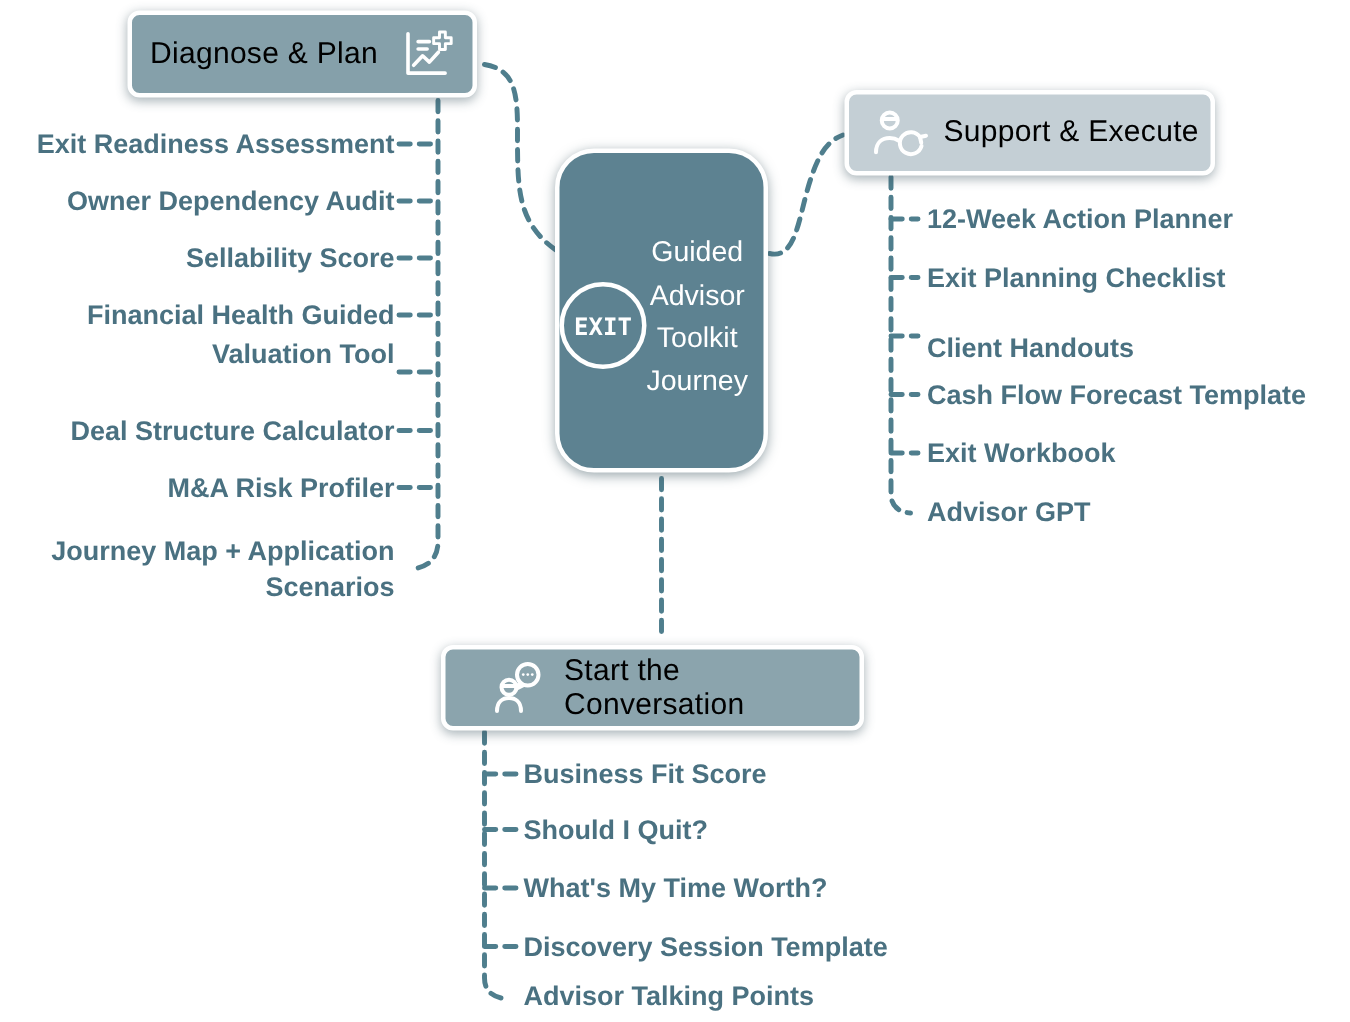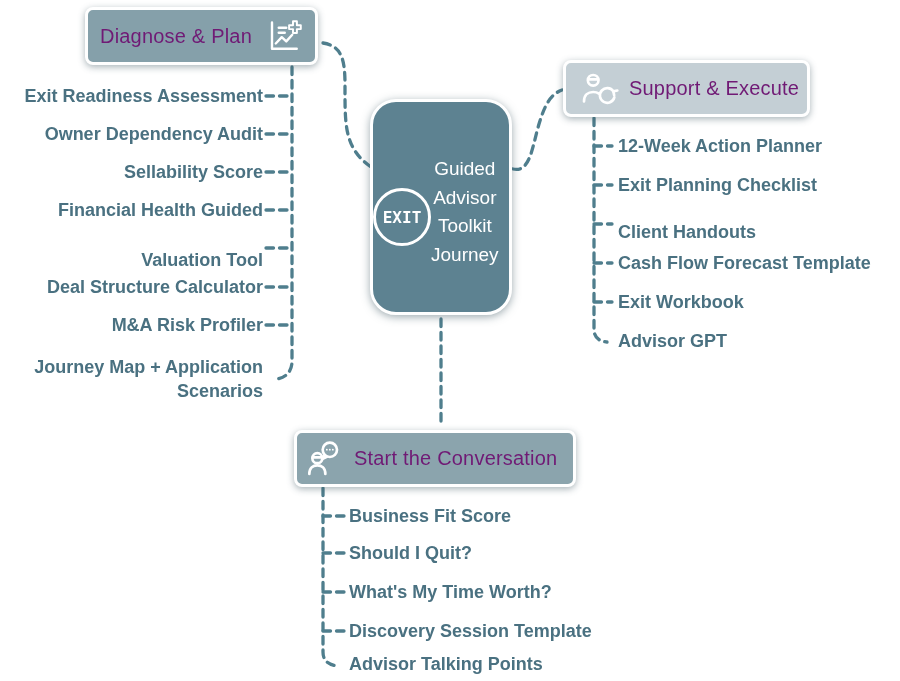--- a/index.html
+++ b/index.html
@@ -6,24 +6,24 @@
   body{background:#ffffff;font-family:"Liberation Sans",sans-serif;}
   #canvas{position:relative;width:900px;height:681px;background:#ffffff;overflow:hidden;}
 
   
   #wires{position:absolute;left:0;top:0;pointer-events:none;}
   .dash{fill:none;stroke:var(--dash);stroke-width:3.3;stroke-dasharray:7.5 6;stroke-linecap:round;}
 
   
   .pill{position:absolute;display:flex;align-items:center;border-radius:8px;
         border:3px solid #fff;box-shadow:0 2px 7px rgba(60,85,95,.45);
-        color:#701a75;font-size:20px;font-weight:500;letter-spacing:.2px;box-sizing:border-box;}
+        color:#000000;font-size:20px;font-weight:500;letter-spacing:.2px;box-sizing:border-box;}
   #pill-diagnose{left:85px;top:7px;width:233px;height:58px;background:var(--pill_medium);justify-content:center;gap:13px;}
   #pill-support{left:563px;top:60px;width:247px;height:57px;background:var(--pill_light);padding-left:13px;gap:10px;}
-  #pill-start{left:294px;top:430px;width:282px;height:57px;background:var(--pill_start);padding-left:7px;gap:10px;}
+  #pill-start{left:294px;top:430px;width:282px;height:57px;background:var(--pill_start);padding-left:29px;gap:10px;}
   .pill .icon{display:flex;align-items:center;justify-content:center;flex:0 0 auto;}
 
   
   #center-node{position:absolute;left:370px;top:99px;width:142px;height:216px;
         background:var(--node_dark);border:3px solid #fff;border-radius:26px;
         box-shadow:0 2px 8px rgba(60,85,95,.5);box-sizing:border-box;
         display:flex;flex-direction:row;align-items:center;}
   #exit-logo{margin-top:20px;width:52px;height:52px;border:3px solid #fff;border-radius:50%;
         display:flex;align-items:center;justify-content:center;color:#fff;
         font-family:"DejaVu Sans Mono",monospace;font-weight:bold;font-size:16px;letter-spacing:0px;}
@@ -125,21 +125,21 @@
       <div>Advisor</div>
       <div>Toolkit</div>
       <div>Journey</div>
     </div>
   </div>
 
   <div class="item item-left" style="top:84px">Exit Readiness Assessment</div>
   <div class="item item-left" style="top:122px">Owner Dependency Audit</div>
   <div class="item item-left" style="top:160px">Sellability Score</div>
   <div class="item item-left" style="top:198px">Financial Health Guided</div>
-  <div class="item item-left" style="top:248px">Valuation Tool</div>
+  <div class="item item-left" style="top:224px">Valuation Tool</div>
   <div class="item item-left" style="top:275px">Deal Structure Calculator</div>
   <div class="item item-left" style="top:313px">M&amp;A Risk Profiler</div>
   <div class="item item-left wrap2" style="top:355px">Journey Map + Application Scenarios</div>
 
   <div class="item item-right" style="top:134px">12-Week Action Planner</div>
   <div class="item item-right" style="top:173px">Exit Planning Checklist</div>
   <div class="item item-right" style="top:220px">Client Handouts</div>
   <div class="item item-right" style="top:251px">Cash Flow Forecast Template</div>
   <div class="item item-right" style="top:290px">Exit Workbook</div>
   <div class="item item-right" style="top:329px">Advisor GPT</div>

